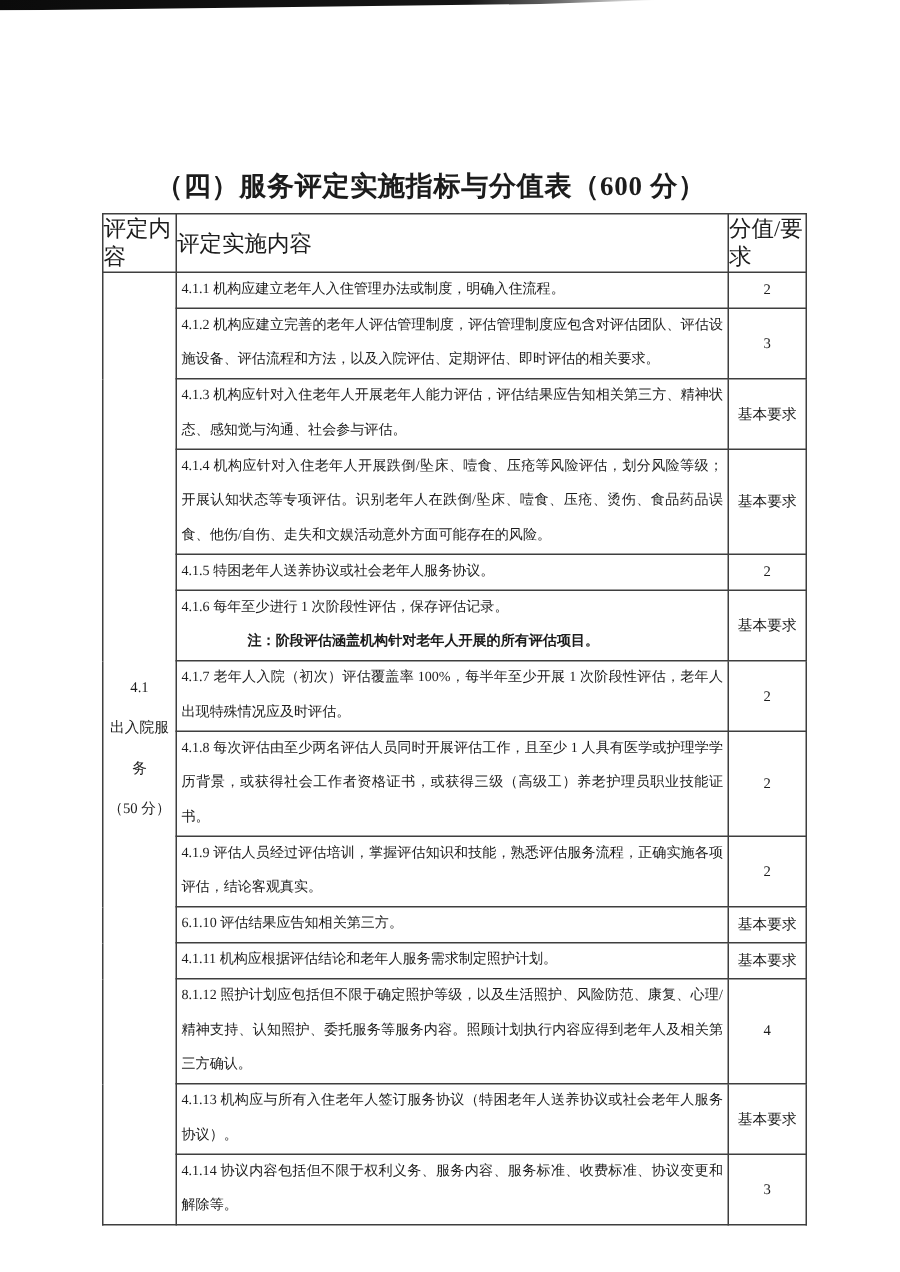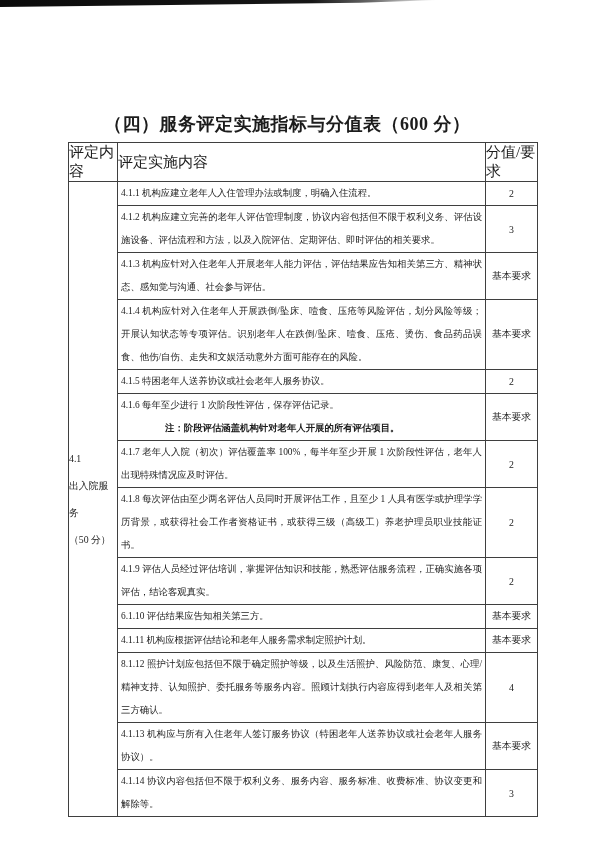--- a/index.html
+++ b/index.html
@@ -49,21 +49,21 @@
     height: 25px;
     font-weight: normal;
     font-size: 15px;
     text-align: left;
   }
   col.col-cat   { width: 49px; }
   col.col-main  { width: 368px; }
   col.col-score { width: 52px; }
 
   td.category-cell {
-    text-align: left;
+    text-align: center;
     font-size: 9.8px;
     line-height: 27px;
     vertical-align: middle;
   }
   td.content-cell {
     padding: 0 3px;
     text-align: justify;
   }
   td.content-cell .content-text,
   td.content-cell .note-text {
@@ -115,21 +115,21 @@
             <div>（50 分）</div>
           </td>
           <td class="content-cell h1">
       <div class="content-text">4.1.1 机构应建立老年人入住管理办法或制度，明确入住流程。</div>
 
     </td>
     <td class="score-cell">2</td>
   </tr>
         <tr>
     <td class="content-cell h2">
-      <div class="content-text">4.1.2 机构应建立完善的老年人评估管理制度，协议内容包括但不限于权利义务、评估设施设备、评估流程和方法，以及入院评估、定期评估、即时评估的相关要求。</div>
+      <div class="content-text">4.1.2 机构应建立完善的老年人评估管理制度，评估管理制度应包含对评估团队、评估设施设备、评估流程和方法，以及入院评估、定期评估、即时评估的相关要求。</div>
 
     </td>
     <td class="score-cell">3</td>
   </tr>
         <tr>
     <td class="content-cell h2">
       <div class="content-text">4.1.3 机构应针对入住老年人开展老年人能力评估，评估结果应告知相关第三方、精神状态、感知觉与沟通、社会参与评估。</div>
 
     </td>
     <td class="score-cell">基本要求</td>

